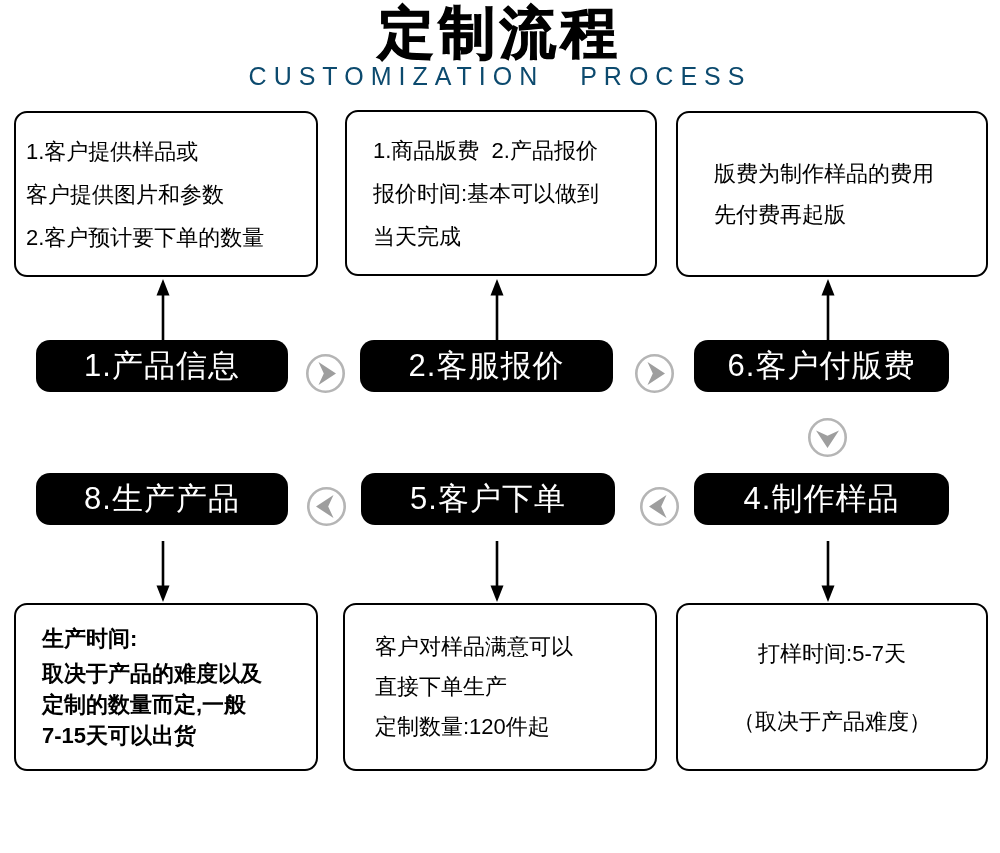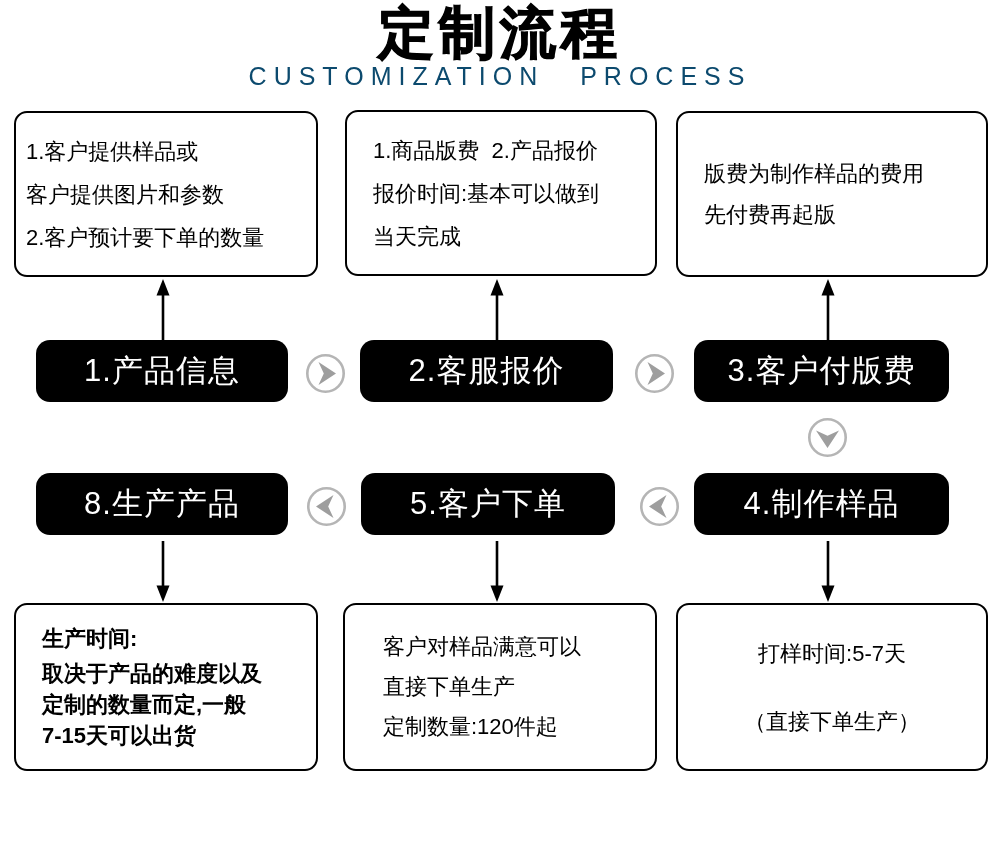--- a/index.html
+++ b/index.html
@@ -24,21 +24,21 @@
   }
   .wbox .ln{white-space:pre;font-size:22px;}
   .lh43 .ln{line-height:43px;}
   .lh41 .ln{line-height:41px;}
   .lh40 .ln{line-height:40px;}
   .lh39 .ln{line-height:39px;}
   .b1 .ln{line-height:31px;}
   .b1 .ln:first-child{margin-bottom:4px;}
   .tcenter{text-align:center;gap:29px;}
   .step{
-    position:absolute;height:62px;background:var(--step_bg,#000);
+    position:absolute;height:52px;background:var(--step_bg,#000);
     border-radius:14px;color:var(--step_text,#fff);font-size:31px;
     display:flex;align-items:center;justify-content:center;letter-spacing:1px;
   }
   .circle-icon{position:absolute;width:41px;height:41px;}
   .circle-icon circle{fill:#fff;stroke:var(--circle_stroke,#b5b5b5);stroke-width:2.6px;}
   .circle-icon polygon{fill:var(--circle_arrow,#9e9e9e);}
   .varrow{position:absolute;width:18px;height:61px;}
   .varrow line{stroke:var(--line_color,#000);stroke-width:2.6px;}
   .varrow polygon{fill:var(--line_color,#000);}
 </style>
@@ -55,41 +55,41 @@
     <div class="ln">客户提供图片和参数</div>
     <div class="ln">2.客户预计要下单的数量</div>
   </div>
 
   <div class="wbox lh43" style="left:345px;top:110px;width:312px;height:166px;padding-left:26px;">
     <div class="ln">1.商品版费  2.产品报价</div>
     <div class="ln">报价时间:基本可以做到</div>
     <div class="ln">当天完成</div>
   </div>
 
-  <div class="wbox lh41" style="left:676px;top:111px;width:312px;height:166px;padding-left:26px;">
+  <div class="wbox lh41" style="left:676px;top:111px;width:312px;height:166px;padding-left:36px;">
     <div class="ln">版费为制作样品的费用</div>
     <div class="ln">先付费再起版</div>
   </div>
 
   <svg class="varrow" style="left:154px;top:279px;" viewBox="0 0 18 61">
     <line x1="9" y1="15" x2="9" y2="61"></line>
       <polygon points="9,0 2.5,16.5 15.5,16.5"></polygon>
   </svg>
   <svg class="varrow" style="left:488px;top:279px;" viewBox="0 0 18 61">
     <line x1="9" y1="15" x2="9" y2="61"></line>
       <polygon points="9,0 2.5,16.5 15.5,16.5"></polygon>
   </svg>
   <svg class="varrow" style="left:819px;top:279px;" viewBox="0 0 18 61">
     <line x1="9" y1="15" x2="9" y2="61"></line>
       <polygon points="9,0 2.5,16.5 15.5,16.5"></polygon>
   </svg>
 
   <div class="step" style="left:36px;top:340px;width:252px;">1.产品信息</div>
   <div class="step" style="left:360px;top:340px;width:253px;">2.客服报价</div>
-  <div class="step" style="left:694px;top:340px;width:255px;">3.客户付版费</div>
+  <div class="step" style="left:694px;top:340px;width:255px;">6.客户付版费</div>
 
   <svg class="circle-icon" style="left:305px;top:353px;" viewBox="0 0 41 41">
     <circle cx="20.5" cy="20.5" r="18.2"></circle>
     <polygon points="13.5,9 31,20.5 13.5,32 18.8,20.5"></polygon>
   </svg>
   <svg class="circle-icon" style="left:634px;top:353px;" viewBox="0 0 41 41">
     <circle cx="20.5" cy="20.5" r="18.2"></circle>
     <polygon points="13.5,9 31,20.5 13.5,32 18.8,20.5"></polygon>
   </svg>
 
@@ -124,24 +124,24 @@
       <polygon points="9,61 2.5,44.5 15.5,44.5"></polygon>
   </svg>
 
   <div class="wbox b1" style="left:14px;top:603px;width:304px;height:168px;padding-left:26px;font-weight:bold;">
     <div class="ln">生产时间:</div>
     <div class="ln">取决于产品的难度以及</div>
     <div class="ln">定制的数量而定,一般</div>
     <div class="ln">7-15天可以出货</div>
   </div>
 
-  <div class="wbox lh40" style="left:343px;top:603px;width:314px;height:168px;padding-left:38px;">
+  <div class="wbox lh40" style="left:343px;top:603px;width:314px;height:168px;padding-left:30px;">
     <div class="ln">客户对样品满意可以</div>
     <div class="ln">直接下单生产</div>
     <div class="ln">定制数量:120件起</div>
   </div>
 
   <div class="wbox lh39 tcenter" style="left:676px;top:603px;width:312px;height:168px;">
     <div class="ln">打样时间:5-7天</div>
-    <div class="ln">（直接下单生产）</div>
+    <div class="ln">（取决于产品难度）</div>
   </div>
 
 </div>
 
 </body></html>

